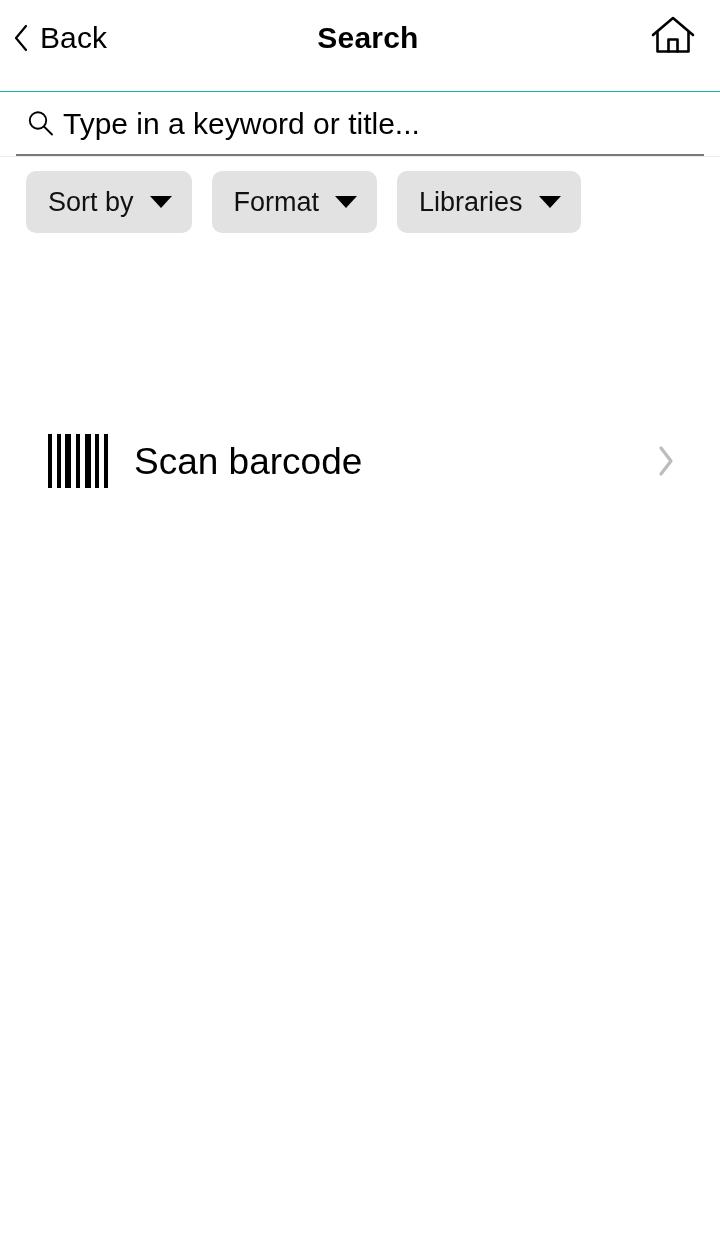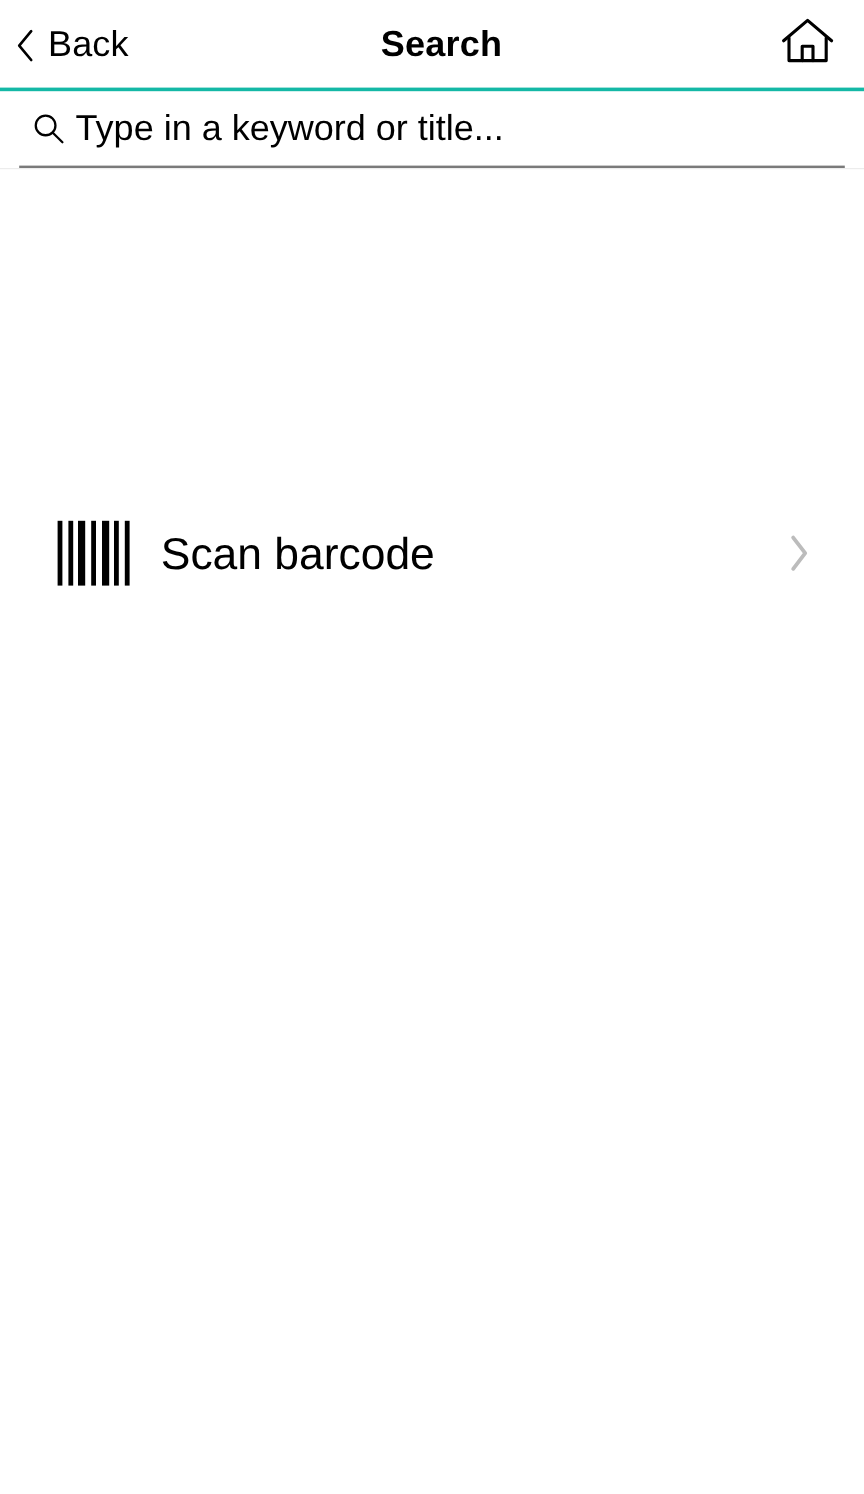--- a/index.html
+++ b/index.html
@@ -13,22 +13,22 @@
     font-family: "Liberation Sans", sans-serif;
     color: #000000;
     overflow: hidden;
     position: relative;
     -webkit-font-smoothing: antialiased;
   }
 
   
   .header {
     position: relative;
-    height: 76px;
-    border-bottom: 3px solid #14b8a6;
+    height: 92px;
+    border-bottom: 1px solid #14b8a6;
     box-sizing: border-box;
     background: #ffffff;
   }
   .back-btn {
     position: absolute;
     left: 12px;
     top: 0;
     height: 75px;
     display: flex;
     align-items: center;
@@ -236,20 +236,34 @@
       <circle cx="13" cy="12.5" r="8.2" stroke="#000" stroke-width="1.9"></circle>
       <path d="M19.2 18.8 L27 26.5" stroke="#000" stroke-width="1.9" stroke-linecap="round"></path>
     </svg>
   </span>
   <input class="search-input" type="text" value="" placeholder="Type in a keyword or title..." style="">
 </div>
 <div class="sub-divider"></div>
 
 <div class="chips-area">
 
+  <div class="chip-row">
+    <button class="chip">
+      <span class="chip-label">Sort by</span>
+      <span class="caret"></span>
+    </button>
+    <button class="chip">
+      <span class="chip-label">Format</span>
+      <span class="caret"></span>
+    </button>
+    <button class="chip">
+      <span class="chip-label">Libraries</span>
+      <span class="caret"></span>
+    </button>
+  </div>
 
   <div class="chip-row">
   </div>
 </div>
 
 <div class="scan-row">
   <span class="barcode-icon">
     <i class="bar-w1"></i>
       <i class="bar-w1"></i>
       <i class="bar-w2"></i>

